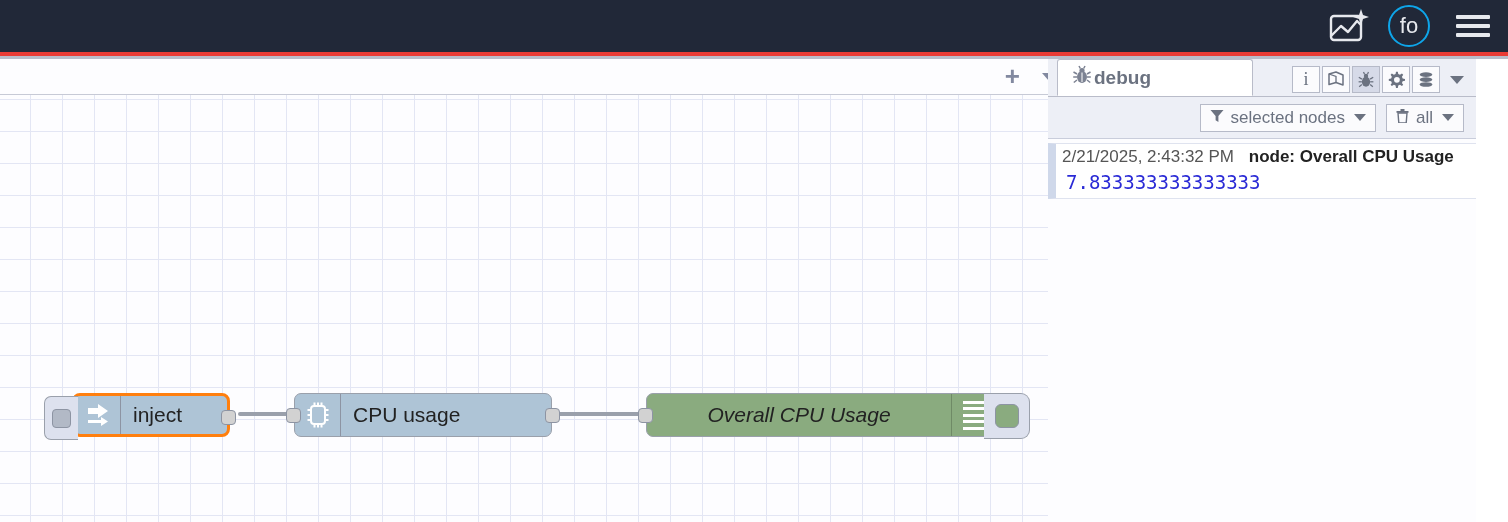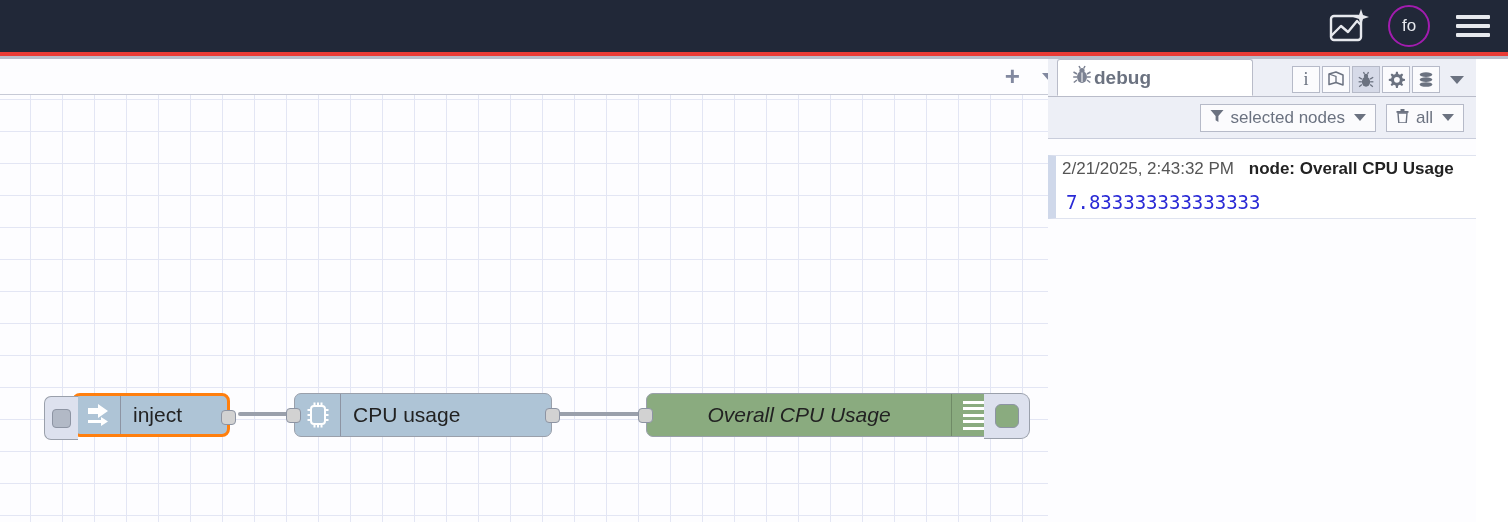--- a/index.html
+++ b/index.html
@@ -48,22 +48,22 @@
   }
   .deploy-caret {
     width: 0; height: 0;
     border-left: 8px solid transparent;
     border-right: 8px solid transparent;
     border-top: 9px solid #8e94a4;
     margin-right: 12px;
   }
   .avatar {
     width: 42px; height: 42px; border-radius: 50%;
-    border: 2px solid #a21caf;
-    color: #e7e9ee; font-size: 17px;
+    border: 2px solid #0ea5e9;
+    color: #e7e9ee; font-size: 22px;
     display: flex; align-items: center; justify-content: center;
     margin-right: 26px; cursor: pointer;
   }
   .hamburger { width: 34px; margin-right: 18px; cursor: pointer; }
   .hamburger span {
     display: block; height: 4px; background: #e7e9ee;
     border-radius: 1px; margin: 5px 0;
   }
 
   
@@ -240,35 +240,35 @@
     padding: 0 9px; font-size: 17px; color: #6b7280;
     cursor: pointer;
   }
   .chip .caret {
     width: 0; height: 0;
     border-left: 6px solid transparent;
     border-right: 6px solid transparent;
     border-top: 7px solid #6b7280;
     margin-left: 2px;
   }
-  .msg-list { padding-top: 16px; background: #fdfdff; }
+  .msg-list { padding-top: 4px; background: #fdfdff; }
   .msg {
     border-top: 1px solid #dfe3ef;
     border-bottom: 1px solid #dfe3ef;
     border-left: 8px solid #cfd8ea;
     padding: 3px 6px 5px 6px;
     background: #fff;
   }
   .msg-top { font-size: 17px; color: #222; white-space: nowrap; }
   .msg-time { color: #555; }
   .msg-node { font-weight: bold; margin-left: 10px; }
   .msg-topic { font-size: 17px; color: #a7564b; margin-top: 2px; }
   .msg-value {
     font-family: "DejaVu Sans Mono", monospace;
-    font-size: 19px; color: #2a2ad6; margin-top: 12px; padding-left: 4px;
+    font-size: 19px; color: #2a2ad6; margin-top: 4px; padding-left: 4px;
   }
 </style>
 </head>
 <body>
 
 <div class="header">
 
   <div class="hdr-btn icon-assist">
     <svg width="42" height="38" viewBox="0 0 42 38">
       <rect x="3" y="9" width="30" height="24" rx="3" fill="none" stroke="#e7e9ee" stroke-width="2.4"></rect>

